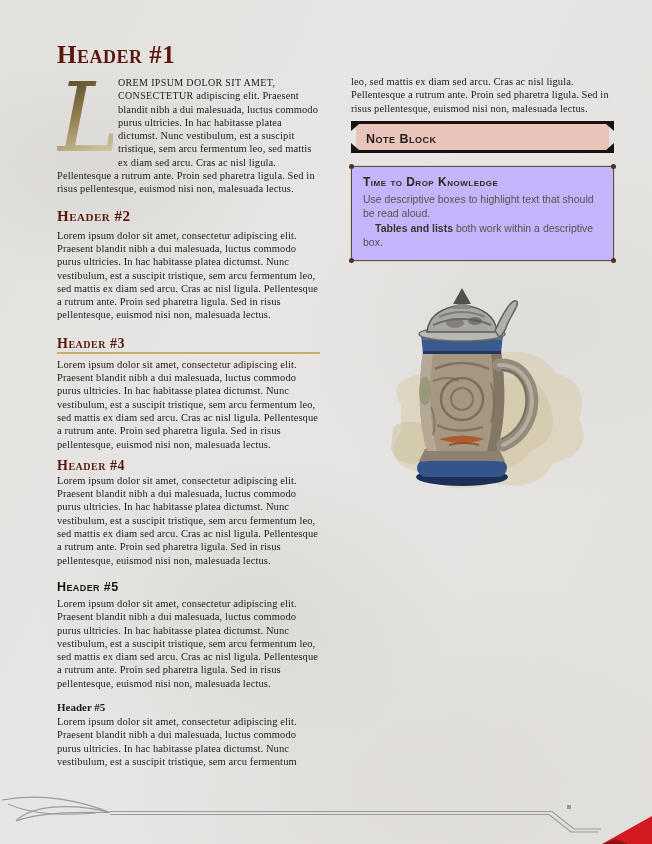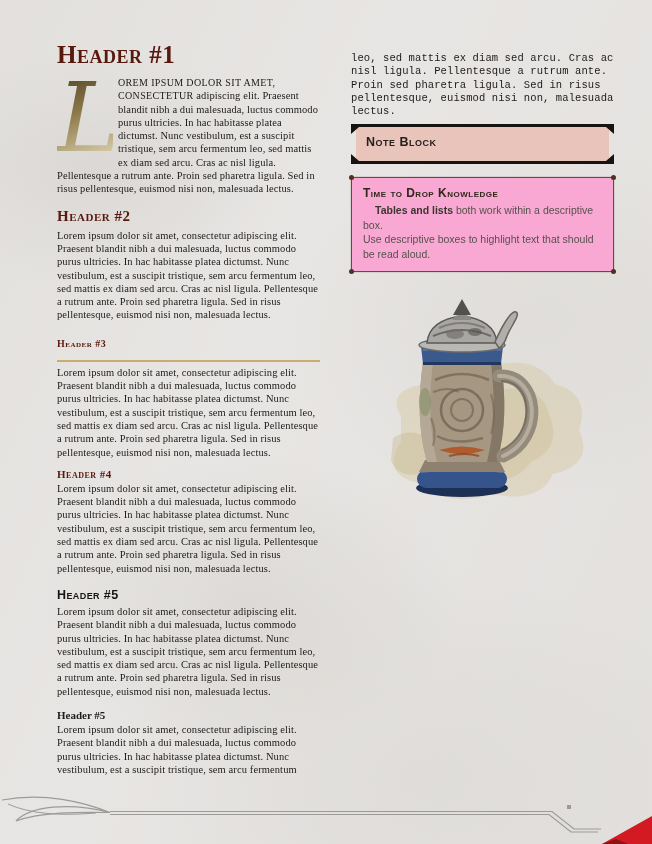--- a/index.html
+++ b/index.html
@@ -25,62 +25,62 @@
   p.body{
     font-size:10.5px;line-height:13.3px;margin:0 0 8px 0;
     color:#1d1b1a;letter-spacing:0.1px;
   }
   h1,h2,h3,h4{
     font-family:"Liberation Serif",serif;font-variant:small-caps;
     color:#58180D;margin:0;font-weight:600;letter-spacing:.5px;
   }
   h1{font-size:25px;line-height:26px;margin:4px 0 8px 0;}
   h2{font-size:15px;line-height:21px;margin:10px 0 2px 0;}
-  h3{font-size:10px;line-height:17px;margin:13px 0 4px 0;border-bottom:2px solid #c9ad6a;padding-bottom:8px;}
-  h4{font-size:11px;line-height:14px;margin:8px 0 1px 0;}
+  h3{font-size:14px;line-height:17px;margin:13px 0 4px 0;border-bottom:2px solid #c9ad6a;padding-bottom:0;}
+  h4{font-size:14px;line-height:14px;margin:8px 0 1px 0;}
   h5{
     font-family:"Liberation Sans",sans-serif;font-variant:small-caps;
     font-size:12.5px;line-height:14px;color:#171512;margin:13px 0 3px 0;
     font-weight:700;letter-spacing:.4px;
   }
   h6{font-size:11px;line-height:13px;color:#1d1b1a;margin:11px 0 1px 0;font-weight:700;}
   
   .dropcap{
     float:left;
     font-family:"DejaVu Serif",serif;font-style:italic;
     font-size:96px;line-height:78px;
     width:56px;margin:3px 5px 0 0;
     background:linear-gradient(160deg,#5f4f2c 5%,#8a7748 40%,#b3a478 70%,#d6cba8 95%);
     -webkit-background-clip:text;background-clip:text;color:transparent;
   }
   .lead-caps{text-transform:uppercase;font-size:10px;letter-spacing:.35px;}
   
   .note{
     position:relative;margin:9px 5px 16px 5px;
     background:#e8c4ba;
-    padding:8px 10px 12px 10px;
+    padding:8px 10px 4px 10px;
   }
   .note-bar{position:absolute;left:-5px;right:-5px;height:3px;background:#171310;}
   .note-bar.top{top:-3px;}
   .note-bar.bottom{bottom:-3px;}
   .note-bar.top::before{content:"";position:absolute;left:0;top:3px;border-top:7px solid #171310;border-right:8px solid transparent;}
   .note-bar.top::after{content:"";position:absolute;right:0;top:3px;border-top:7px solid #171310;border-left:8px solid transparent;}
   .note-bar.bottom::before{content:"";position:absolute;left:0;bottom:3px;border-bottom:7px solid #171310;border-right:8px solid transparent;}
   .note-bar.bottom::after{content:"";position:absolute;right:0;bottom:3px;border-bottom:7px solid #171310;border-left:8px solid transparent;}
   .note-title{
     font-family:"Liberation Sans",sans-serif;font-variant:small-caps;font-weight:700;
     font-size:12.5px;color:#25201c;letter-spacing:.5px;line-height:14px;
   }
   .note-body{
     font-family:"Liberation Sans",sans-serif;font-size:10.5px;color:#6e6a64;line-height:13px;margin-top:2px;
   }
   
   .desc{
     position:relative;margin-top:13px;
-    background:#f9a8d4;border:1px solid #5e4f3a;
+    background:#c4b5fd;border:1px solid #5e4f3a;
     padding:8px 11px 10px 11px;
     box-shadow:0 0 0 1px rgba(94,79,58,.12);
   }
   .dot{position:absolute;width:5px;height:5px;border-radius:50%;background:#52301f;}
   .dot.tl{top:-3px;left:-3px;} .dot.tr{top:-3px;right:-3px;}
   .dot.bl{bottom:-3px;left:-3px;} .dot.br{bottom:-3px;right:-3px;}
   .desc-title{
     font-family:"Liberation Sans",sans-serif;font-variant:small-caps;font-weight:700;
     font-size:12px;color:#302818;letter-spacing:.5px;line-height:14px;margin-bottom:3px;
   }
@@ -119,36 +119,36 @@
     <p class="body">Lorem ipsum dolor sit amet, consectetur adipiscing elit. Praesent blandit nibh a dui malesuada, luctus commodo purus ultricies. In hac habitasse platea dictumst. Nunc vestibulum, est a suscipit tristique, sem arcu fermentum leo, sed mattis ex diam sed arcu. Cras ac nisl ligula. Pellentesque a rutrum ante. Proin sed pharetra ligula. Sed in risus pellentesque, euismod nisi non, malesuada lectus.</p>
 
     <h5>Header #5</h5>
     <p class="body">Lorem ipsum dolor sit amet, consectetur adipiscing elit. Praesent blandit nibh a dui malesuada, luctus commodo purus ultricies. In hac habitasse platea dictumst. Nunc vestibulum, est a suscipit tristique, sem arcu fermentum leo, sed mattis ex diam sed arcu. Cras ac nisl ligula. Pellentesque a rutrum ante. Proin sed pharetra ligula. Sed in risus pellentesque, euismod nisi non, malesuada lectus.</p>
 
     <h6>Header #5</h6>
     <p class="body">Lorem ipsum dolor sit amet, consectetur adipiscing elit. Praesent blandit nibh a dui malesuada, luctus commodo purus ultricies. In hac habitasse platea dictumst. Nunc vestibulum, est a suscipit tristique, sem arcu fermentum</p>
   </div>
 
   <div class="col">
-    <p class="body" style="margin-top:14px;font-family:Liberation Mono, monospace;">leo, sed mattis ex diam sed arcu. Cras ac nisl ligula. Pellentesque a rutrum ante. Proin sed pharetra ligula. Sed in risus pellentesque, euismod nisi non, malesuada lectus.</p>
+    <p class="body" style="margin-top:37px;">leo, sed mattis ex diam sed arcu. Cras ac nisl ligula. Pellentesque a rutrum ante. Proin sed pharetra ligula. Sed in risus pellentesque, euismod nisi non, malesuada lectus.</p>
 
     <div class="note">
       <div class="note-bar top"></div>
       <div class="note-title">Note Block</div>
       <div class="note-bar bottom"></div>
     </div>
 
     <div class="desc">
       <i class="dot tl"></i>
       <i class="dot tr"></i>
       <i class="dot bl"></i>
       <i class="dot br"></i>
       <div class="desc-title">Time to Drop Knowledge</div>
+      <p class="desc-line">Use descriptive boxes to highlight text that should be read aloud.</p>
       <p class="desc-line indent"><b>Tables and lists</b><span> both work within a descriptive box.</span></p>
-      <p class="desc-line">Use descriptive boxes to highlight text that should be read aloud.</p>
     </div>
 
     <div class="stein-wrap">
       <svg width="238" height="208" viewBox="0 0 238 208">
 
         <path d="M38,118 Q22,92 62,86 Q78,60 122,70 Q172,54 192,86 Q228,96 216,132 Q232,166 190,176 Q176,206 130,196 Q86,210 60,186 Q16,178 38,144 Z" fill="#d5c7a0" opacity="0.45"></path>
         <path d="M70,110 Q86,84 130,92 Q178,84 186,116 Q200,150 168,164 Q150,190 112,180 Q76,186 66,156 Q54,130 70,110 Z" fill="#cbb98c" opacity="0.35"></path>
         <path d="M30,140 Q50,128 66,142 Q76,164 58,176 Q34,180 28,162 Z" fill="#c4b184" opacity="0.35"></path>
 
         <ellipse cx="99" cy="190" rx="46" ry="9" fill="#1c2f55"></ellipse>

